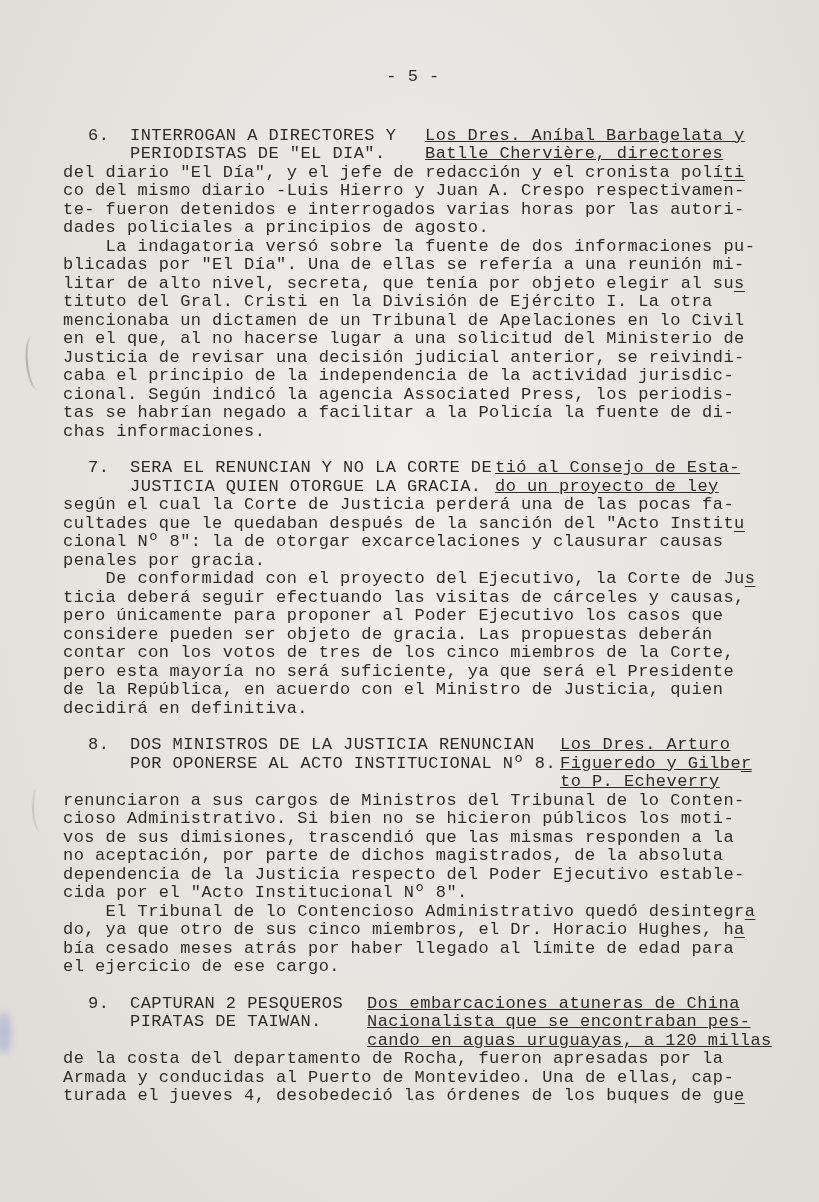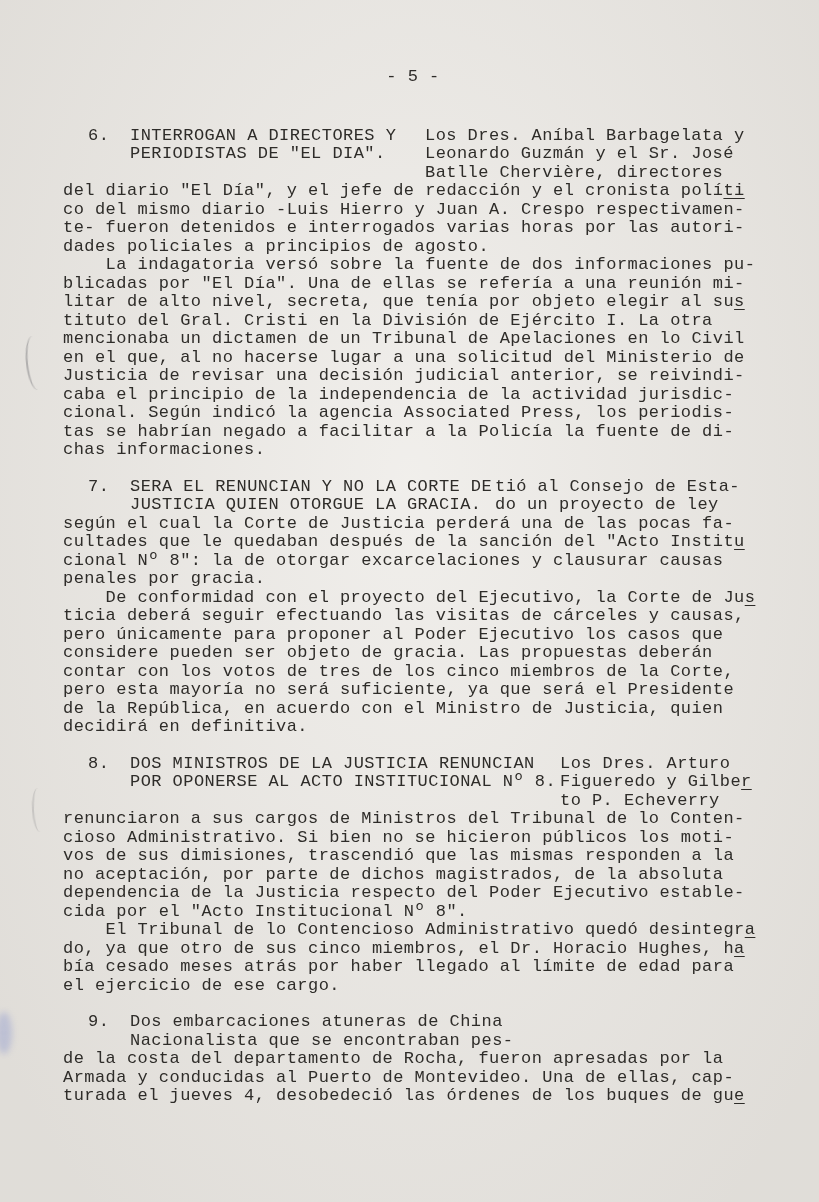--- a/index.html
+++ b/index.html
@@ -32,21 +32,21 @@
     grid-template-columns:42px var(--headw) 1fr;
     margin-left:25px;
     align-items:start;
   }
   .sec-num{white-space:pre;}
   .title-line{
     text-decoration-thickness:1.2px;
     text-underline-offset:3px;
     white-space:pre;
   }
-  .side-line{white-space:pre;}
+  .side-line{white-space:pre;text-decoration:underline;}
   .sec-body{
     white-space:pre-wrap;
     margin-top:0;
   }
   u{
     text-decoration:underline;
     text-decoration-thickness:1.2px;
     text-underline-offset:3px;
   }
   
@@ -79,21 +79,20 @@
 
   <div class="section">
     <div class="sec-head" style="--headw:295px">
       <div class="sec-num">6.</div>
       <div>
         <div class="title-line">INTERROGAN A DIRECTORES Y</div>
         <div class="title-line">PERIODISTAS DE "EL DIA".</div>
       </div>
       <div>
         <div class="side-line">Los Dres. Aníbal Barbagelata y</div>
-        <div class="side-line">Leonardo Guzmán y el Sr. José</div>
         <div class="side-line">Batlle Chervière, directores</div>
       </div>
     </div>
     <div class="sec-body">del diario "El Día", y el jefe de redacción y el cronista polí<u>ti</u>
 co del mismo diario -Luis Hierro y Juan A. Crespo respectivamen-
 te- fueron detenidos e interrogados varias horas por las autori-
 dades policiales a principios de agosto.
     La indagatoria versó sobre la fuente de dos informaciones pu-
 blicadas por "El Día". Una de ellas se refería a una reunión mi-
 litar de alto nivel, secreta, que tenía por objeto elegir al su<u>s</u>
@@ -155,22 +154,27 @@
     El Tribunal de lo Contencioso Administrativo quedó desintegr<u>a</u>
 do, ya que otro de sus cinco miembros, el Dr. Horacio Hughes, h<u>a</u>
 bía cesado meses atrás por haber llegado al límite de edad para
 el ejercicio de ese cargo.</div>
   </div>
 
   <div class="section">
     <div class="sec-head" style="--headw:237px">
       <div class="sec-num">9.</div>
       <div>
+        <div class="title-line">CAPTURAN 2 PESQUEROS</div>
+        <div class="title-line">PIRATAS DE TAIWAN.</div>
+      </div>
+      <div>
         <div class="side-line">Dos embarcaciones atuneras de China</div>
         <div class="side-line">Nacionalista que se encontraban pes-</div>
+        <div class="side-line">cando en aguas uruguayas, a 120 millas</div>
       </div>
     </div>
     <div class="sec-body">de la costa del departamento de Rocha, fueron apresadas por la
 Armada y conducidas al Puerto de Montevideo. Una de ellas, cap-
 turada el jueves 4, desobedeció las órdenes de los buques de gu<u>e</u></div>
   </div>
 
 </div>
 
 </body></html>

